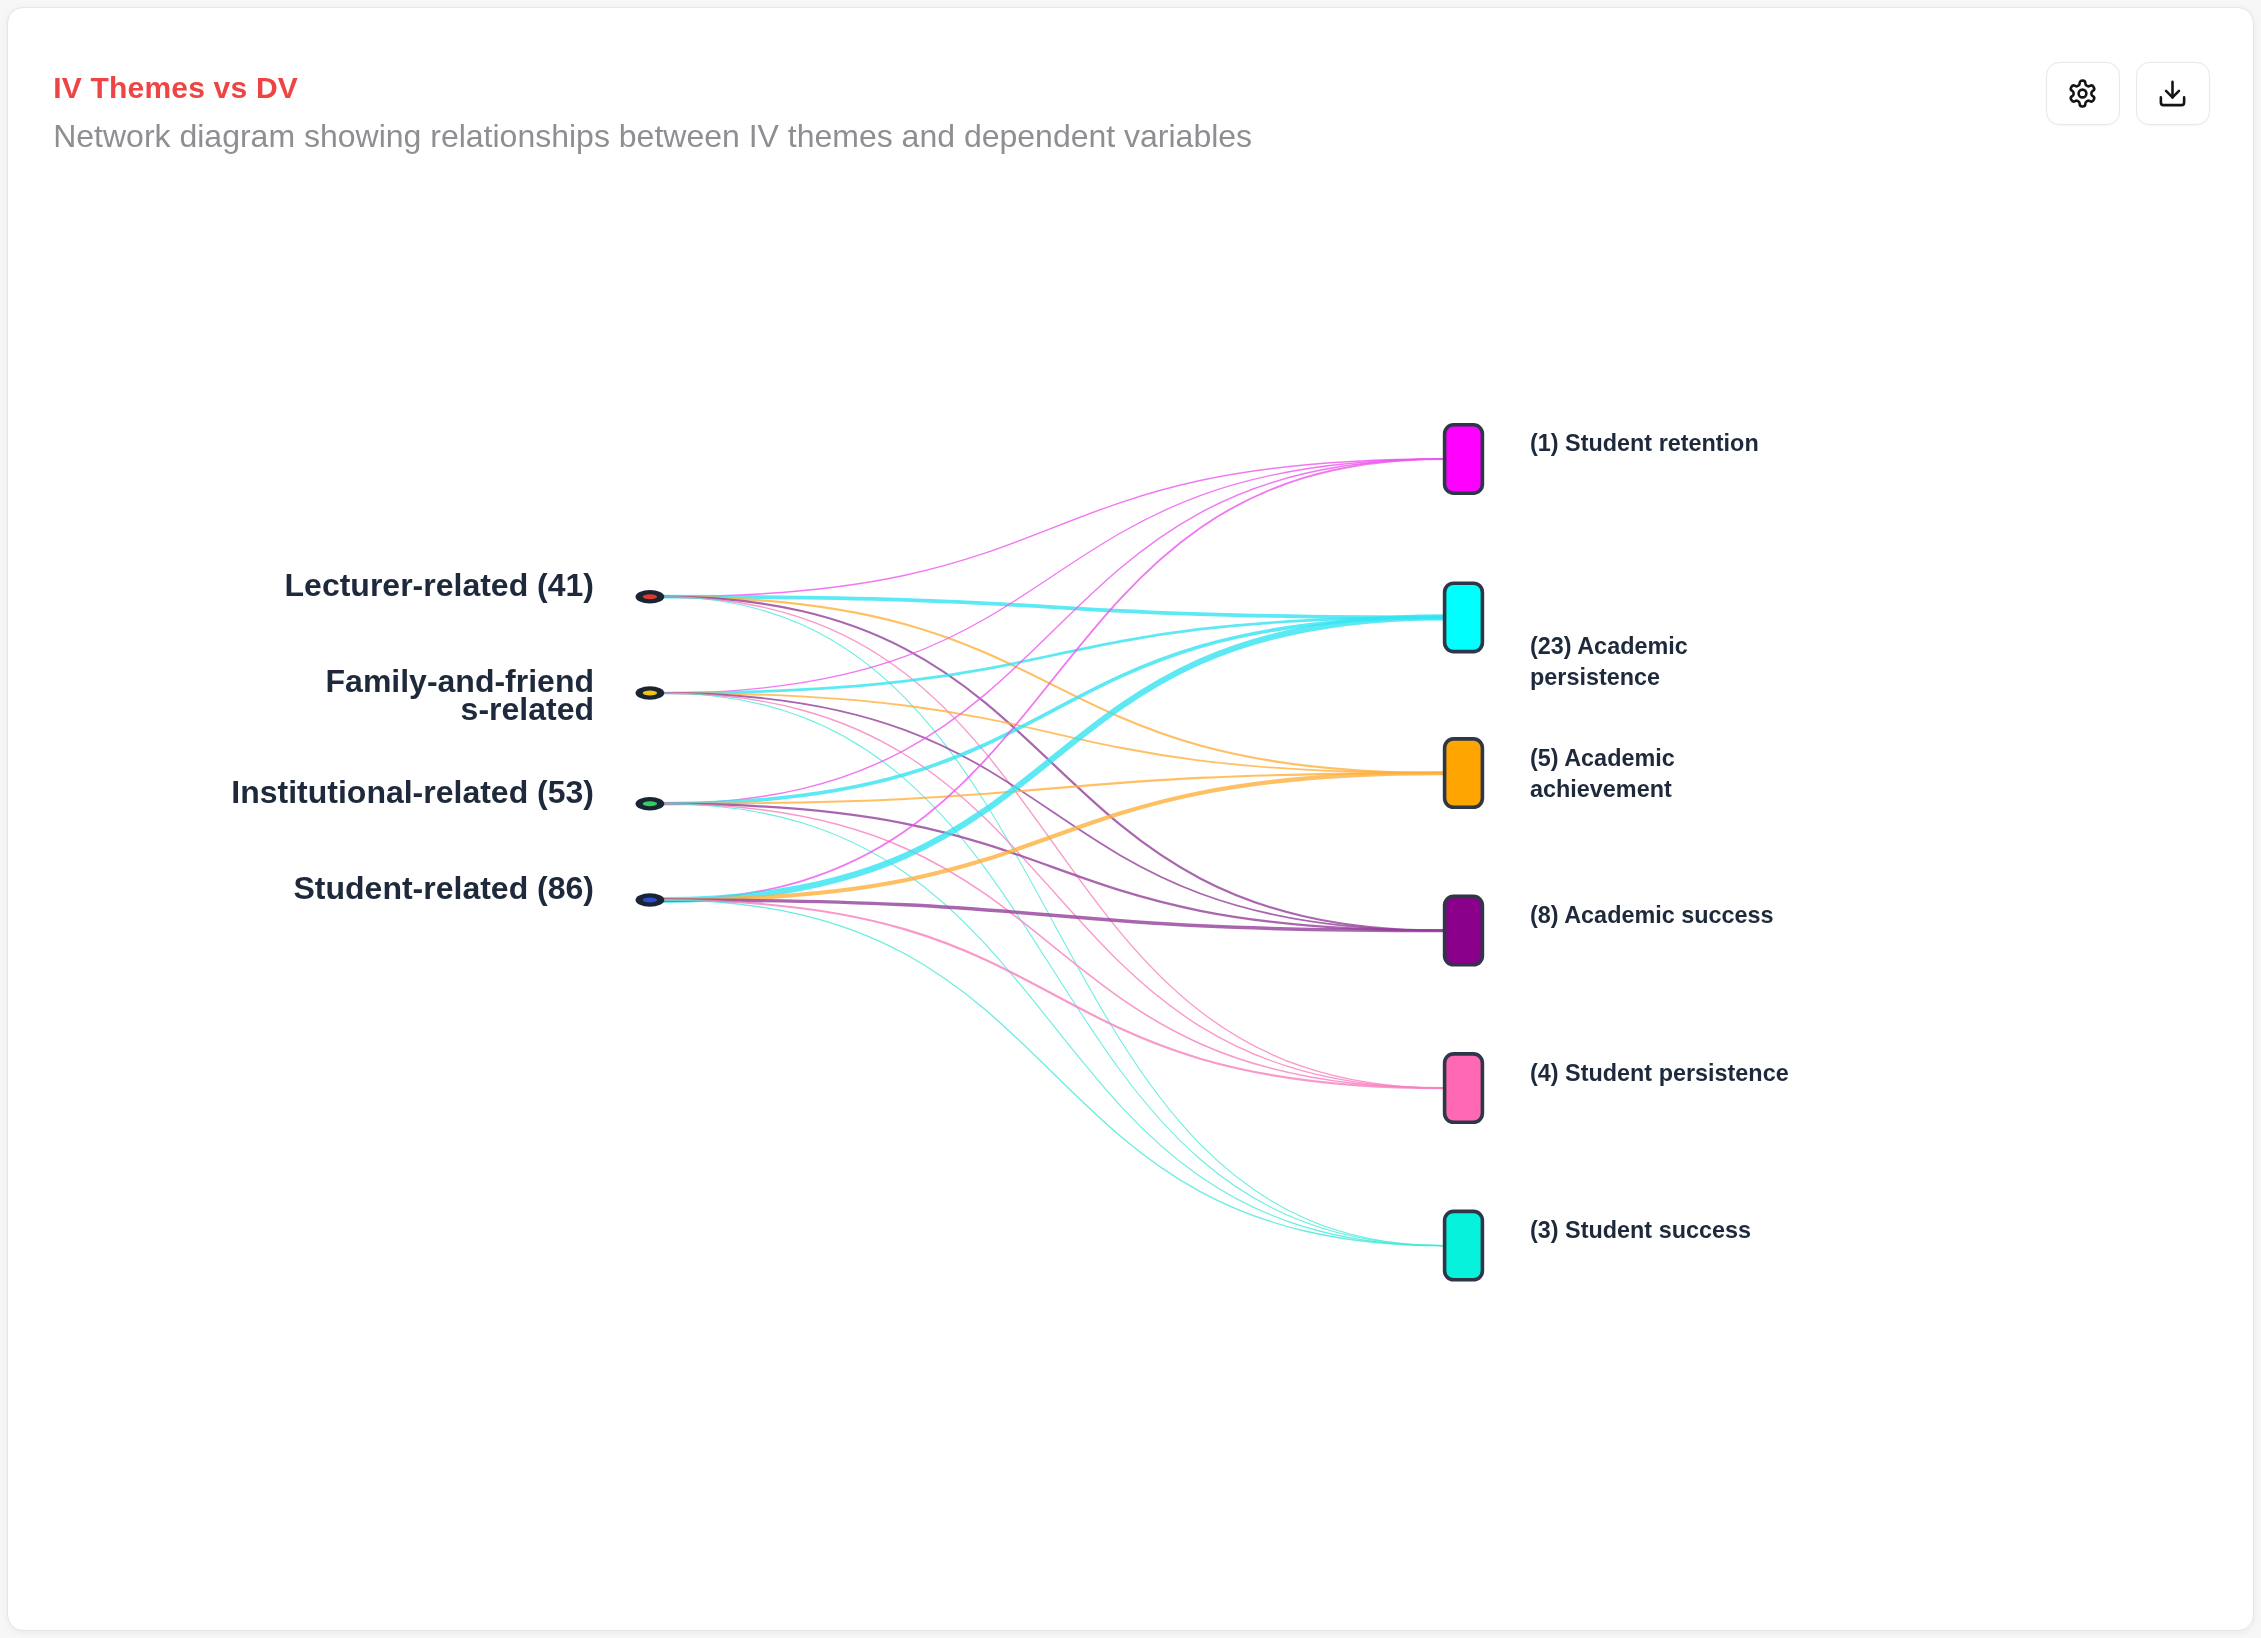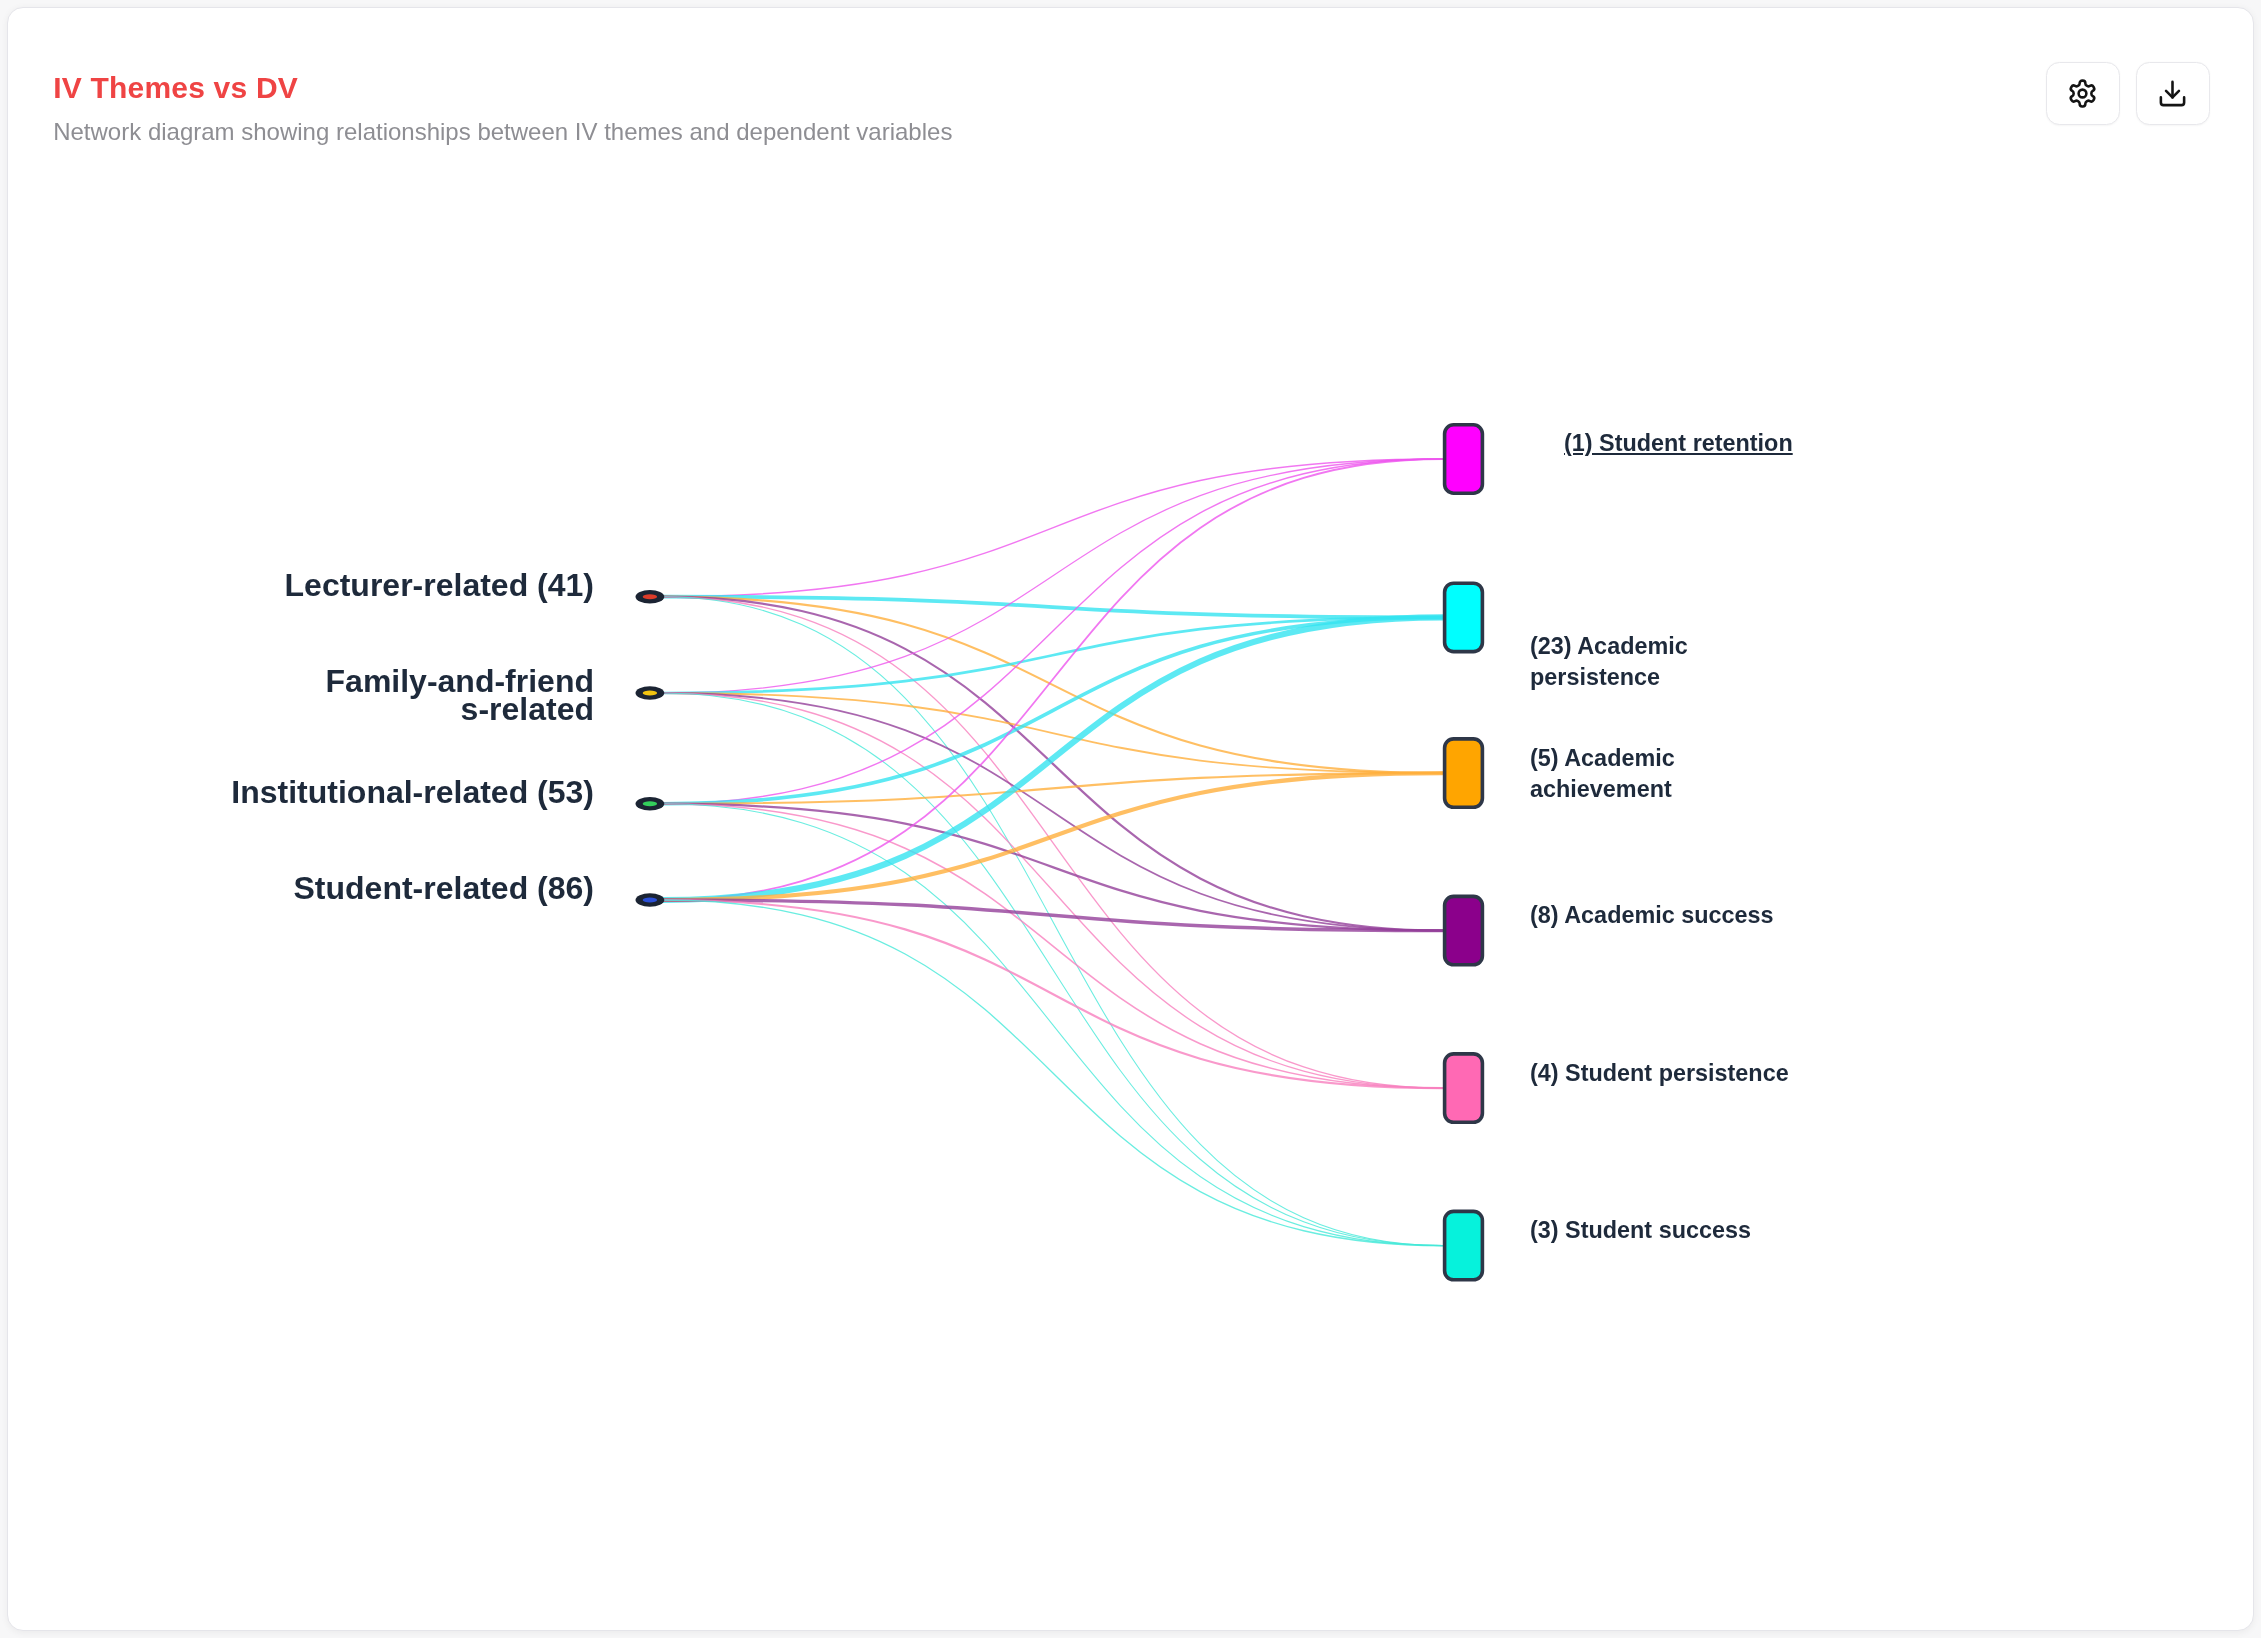--- a/index.html
+++ b/index.html
@@ -13,21 +13,21 @@
     border:1.4px solid #e5e5ea;border-radius:16px;
     box-shadow:0 1.8px 7.2px rgba(0,0,0,.05);
   }
   .title{
     position:absolute;left:45px;top:63px;
     font-size:30px;font-weight:bold;color:#ef4444;letter-spacing:0.2px;
     white-space:nowrap;
   }
   .subtitle{
     position:absolute;left:45px;top:110px;
-    font-size:24px;font-weight:normal;color:#8e8e93;white-space:nowrap;
+    font-size:32px;font-weight:normal;color:#8e8e93;white-space:nowrap;
   }
   .toolbar{
     position:absolute;top:54px;right:43px;display:flex;gap:16px;
   }
   .icon-btn{
     width:74px;height:63px;border-radius:13.5px;
     border:1.4px solid #e8e8ec;background:#fff;
     display:flex;align-items:center;justify-content:center;
     box-shadow:0 0.9px 1.8px rgba(0,0,0,.04);cursor:pointer;padding:0;
   }
@@ -127,21 +127,21 @@
     <div class="iv-label" style="top: 667px; right: 1667px;">
       <div>Family-and-friend</div>
       <div>s-related</div>
     </div>
     <div class="iv-label" style="top: 778px; right: 1667px;">
       <div>Institutional-related (53)</div>
     </div>
     <div class="iv-label" style="top: 874px; right: 1667px; margin-left: 24px;">
       <div>Student-related (86)</div>
     </div>
-    <div class="dv-label" style="top: 428px; left: 1564px; text-decoration: underline;">
+    <div class="dv-label" style="top: 428px; left: 1530px;">
       <div>(1) Student retention</div>
     </div>
     <div class="dv-label" style="top: 587px; left: 1530px; margin-top: 44px;">
       <div>(23) Academic</div>
       <div>persistence</div>
     </div>
     <div class="dv-label" style="top: 743px; left: 1530px;">
       <div>(5) Academic</div>
       <div>achievement</div>
     </div>

